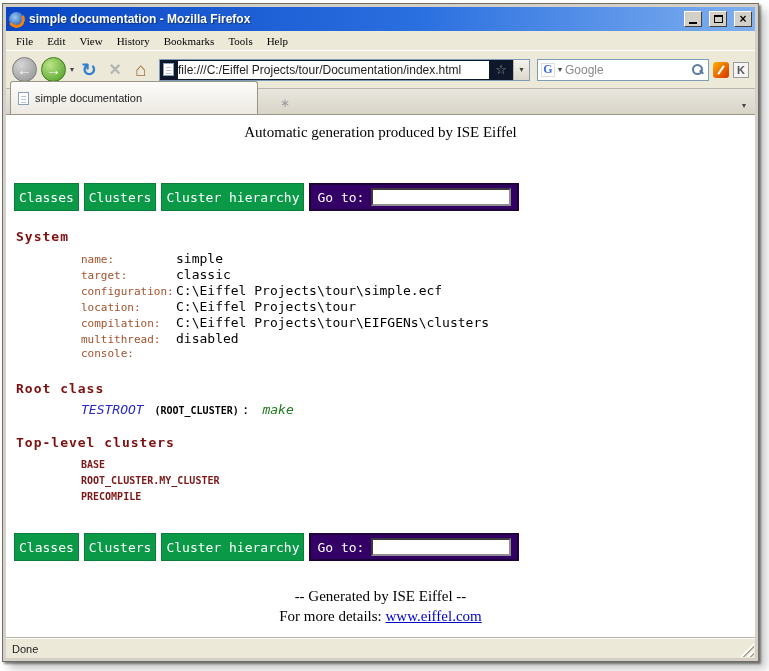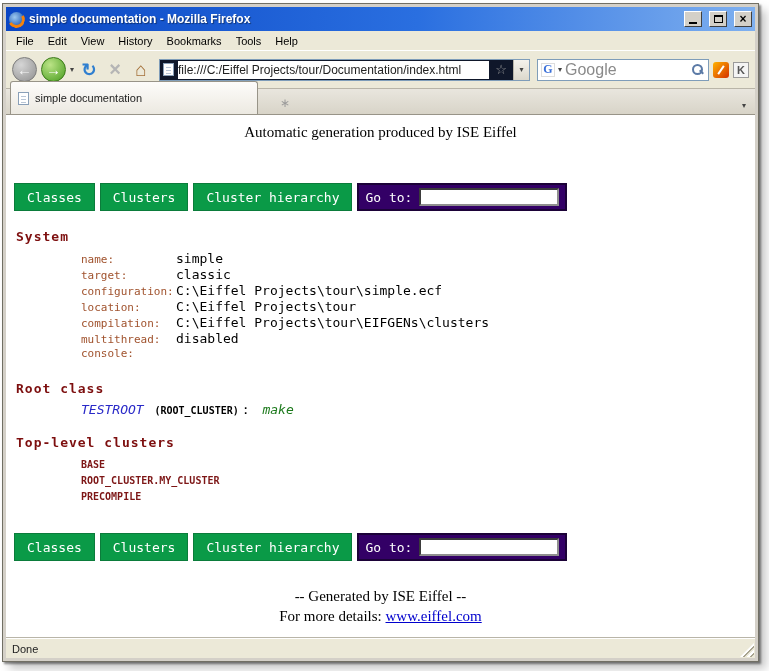--- a/index.html
+++ b/index.html
@@ -29,21 +29,21 @@
     white-space:nowrap; overflow:hidden; text-shadow:1px 1px 1px rgba(0,0,0,.45); }
   .win-btn { width:18px; height:16px; background:#d4d0c8; margin-left:2px;
     border:1px solid; border-color:#fff #404040 #404040 #fff;
     display:flex; align-items:center; justify-content:center; flex:0 0 18px; }
   .glyph-min { width:8px; height:2px; background:#000; margin-top:8px; }
   .glyph-max { width:9px; height:8px; border:1px solid #000; border-top-width:2px; }
   .glyph-close { font-size:12px; font-weight:bold; color:#000; line-height:1; }
 
   
   .menubar { height:20px; flex:0 0 20px; background:#ece9d8; display:flex; align-items:center;
-    padding:0 3px; border-bottom:1px solid #fff; }
+    padding:0 3px; border-bottom:1px solid #fff;font-family:Liberation Serif, serif; }
   .menu-item { font-size:11px; color:#000; padding:2px 7px; }
 
   
   .toolbar { height:38px; flex:0 0 38px; background:#ece9d8; display:flex; align-items:center;
     gap:4px; padding:0 6px; border-bottom:1px solid #b9b5a8; }
   .circle-btn { width:25px; height:25px; border-radius:50%; display:flex; align-items:center;
     justify-content:center; color:#fff; font-size:15px; font-weight:bold; flex:0 0 25px;}
   .back-btn { background:radial-gradient(circle at 35% 30%, #d6d6d6, #8f8f8f); border:1px solid #7c7c7c; color:#f4f4f4; }
   .fwd-btn  { background:radial-gradient(circle at 35% 30%, #bce487, #479c1e); border:1px solid #3a7a18; }
   .drop-sm  { font-size:8px; color:#444; }
@@ -61,21 +61,21 @@
     font-family:"Liberation Sans", sans-serif; min-width:0; }
   .star-glyph { color:#9a9a9a; font-size:13px; padding:0 2px; }
   .url-drop { width:16px; height:20px; background:linear-gradient(#f4f2ec,#dcd8cc);
     border-left:1px solid #b9b5a8; display:flex; align-items:center; justify-content:center; }
 
   .searchbox { width:172px; flex:0 0 172px; height:22px; background:#fff; border:1px solid #7f9db9;
     display:flex; align-items:center; padding:0 4px 0 3px; gap:3px; }
   .g-logo { width:14px; height:14px; border:1px solid #ddd; background:#fff; color:#3a6fd8;
     font-family:"Liberation Serif", serif; font-weight:bold; font-size:12px;
     display:flex; align-items:center; justify-content:center; flex:0 0 14px; }
-  .search-input { flex:1; border:none; outline:none; font-size:16px; min-width:0; }
+  .search-input { flex:1; border:none; outline:none; font-size:12px; min-width:0; }
   .search-input::placeholder { color:#8a8a8a; }
   .magnifier { width:13px; height:13px; position:relative; flex:0 0 13px; }
   .magnifier::before { content:''; position:absolute; left:1px; top:1px; width:7px; height:7px;
     border:2px solid #5b7aa6; border-radius:50%; }
   .magnifier::after { content:''; position:absolute; left:8px; top:8px; width:5px; height:2px;
     background:#5b7aa6; transform:rotate(45deg); }
   .addon1 { width:16px; height:16px; border-radius:3px; background:linear-gradient(135deg,#ffb300,#d43000);
     position:relative; flex:0 0 16px; }
   .addon1::after { content:''; position:absolute; left:7px; top:3px; width:2px; height:10px;
     background:#fff; transform:rotate(35deg); }
@@ -93,21 +93,21 @@
 
   
   .content { flex:1 1 auto; background:#fff; overflow:hidden; }
   .page-header { text-align:center; font-family:"Liberation Serif", serif; font-size:15px;
     color:#000; padding-top:9px; }
 
   .navbar { display:flex; align-items:stretch; margin-left:8px; }
   .navbar1 { margin-top:42px; }
   .navbar2 { margin-top:28px; }
   .nav-btn { background:#0a9a47; border:1px solid #0b7c3b; color:#fff;
-    font-family:"DejaVu Sans Mono", monospace; font-size:13px; padding:4px 12px;
+    font-family:"DejaVu Sans Mono", monospace; font-size:13px; padding:4px 4px;
     margin-right:5px; display:flex; align-items:center; }
   .goto-box { background:#330066; border:2px solid #1c0238; display:inline-flex;
     align-items:center; padding:3px 6px; }
   .goto-label { color:#fff; font-family:"DejaVu Sans Mono", monospace; font-size:13px; margin-right:7px; }
   .goto-input { width:140px; height:18px; border:2px inset #8f8f8f; background:#fff;
     font-family:"DejaVu Sans Mono", monospace; font-size:13px; padding:0 2px; }
 
   .section-heading { color:#7d0f0f; font-weight:bold; font-size:13px;
     font-family:"DejaVu Sans Mono", monospace; letter-spacing:1px; margin:18px 0 0 10px; }
   .sys-table { margin:7px 0 0 75px; }

